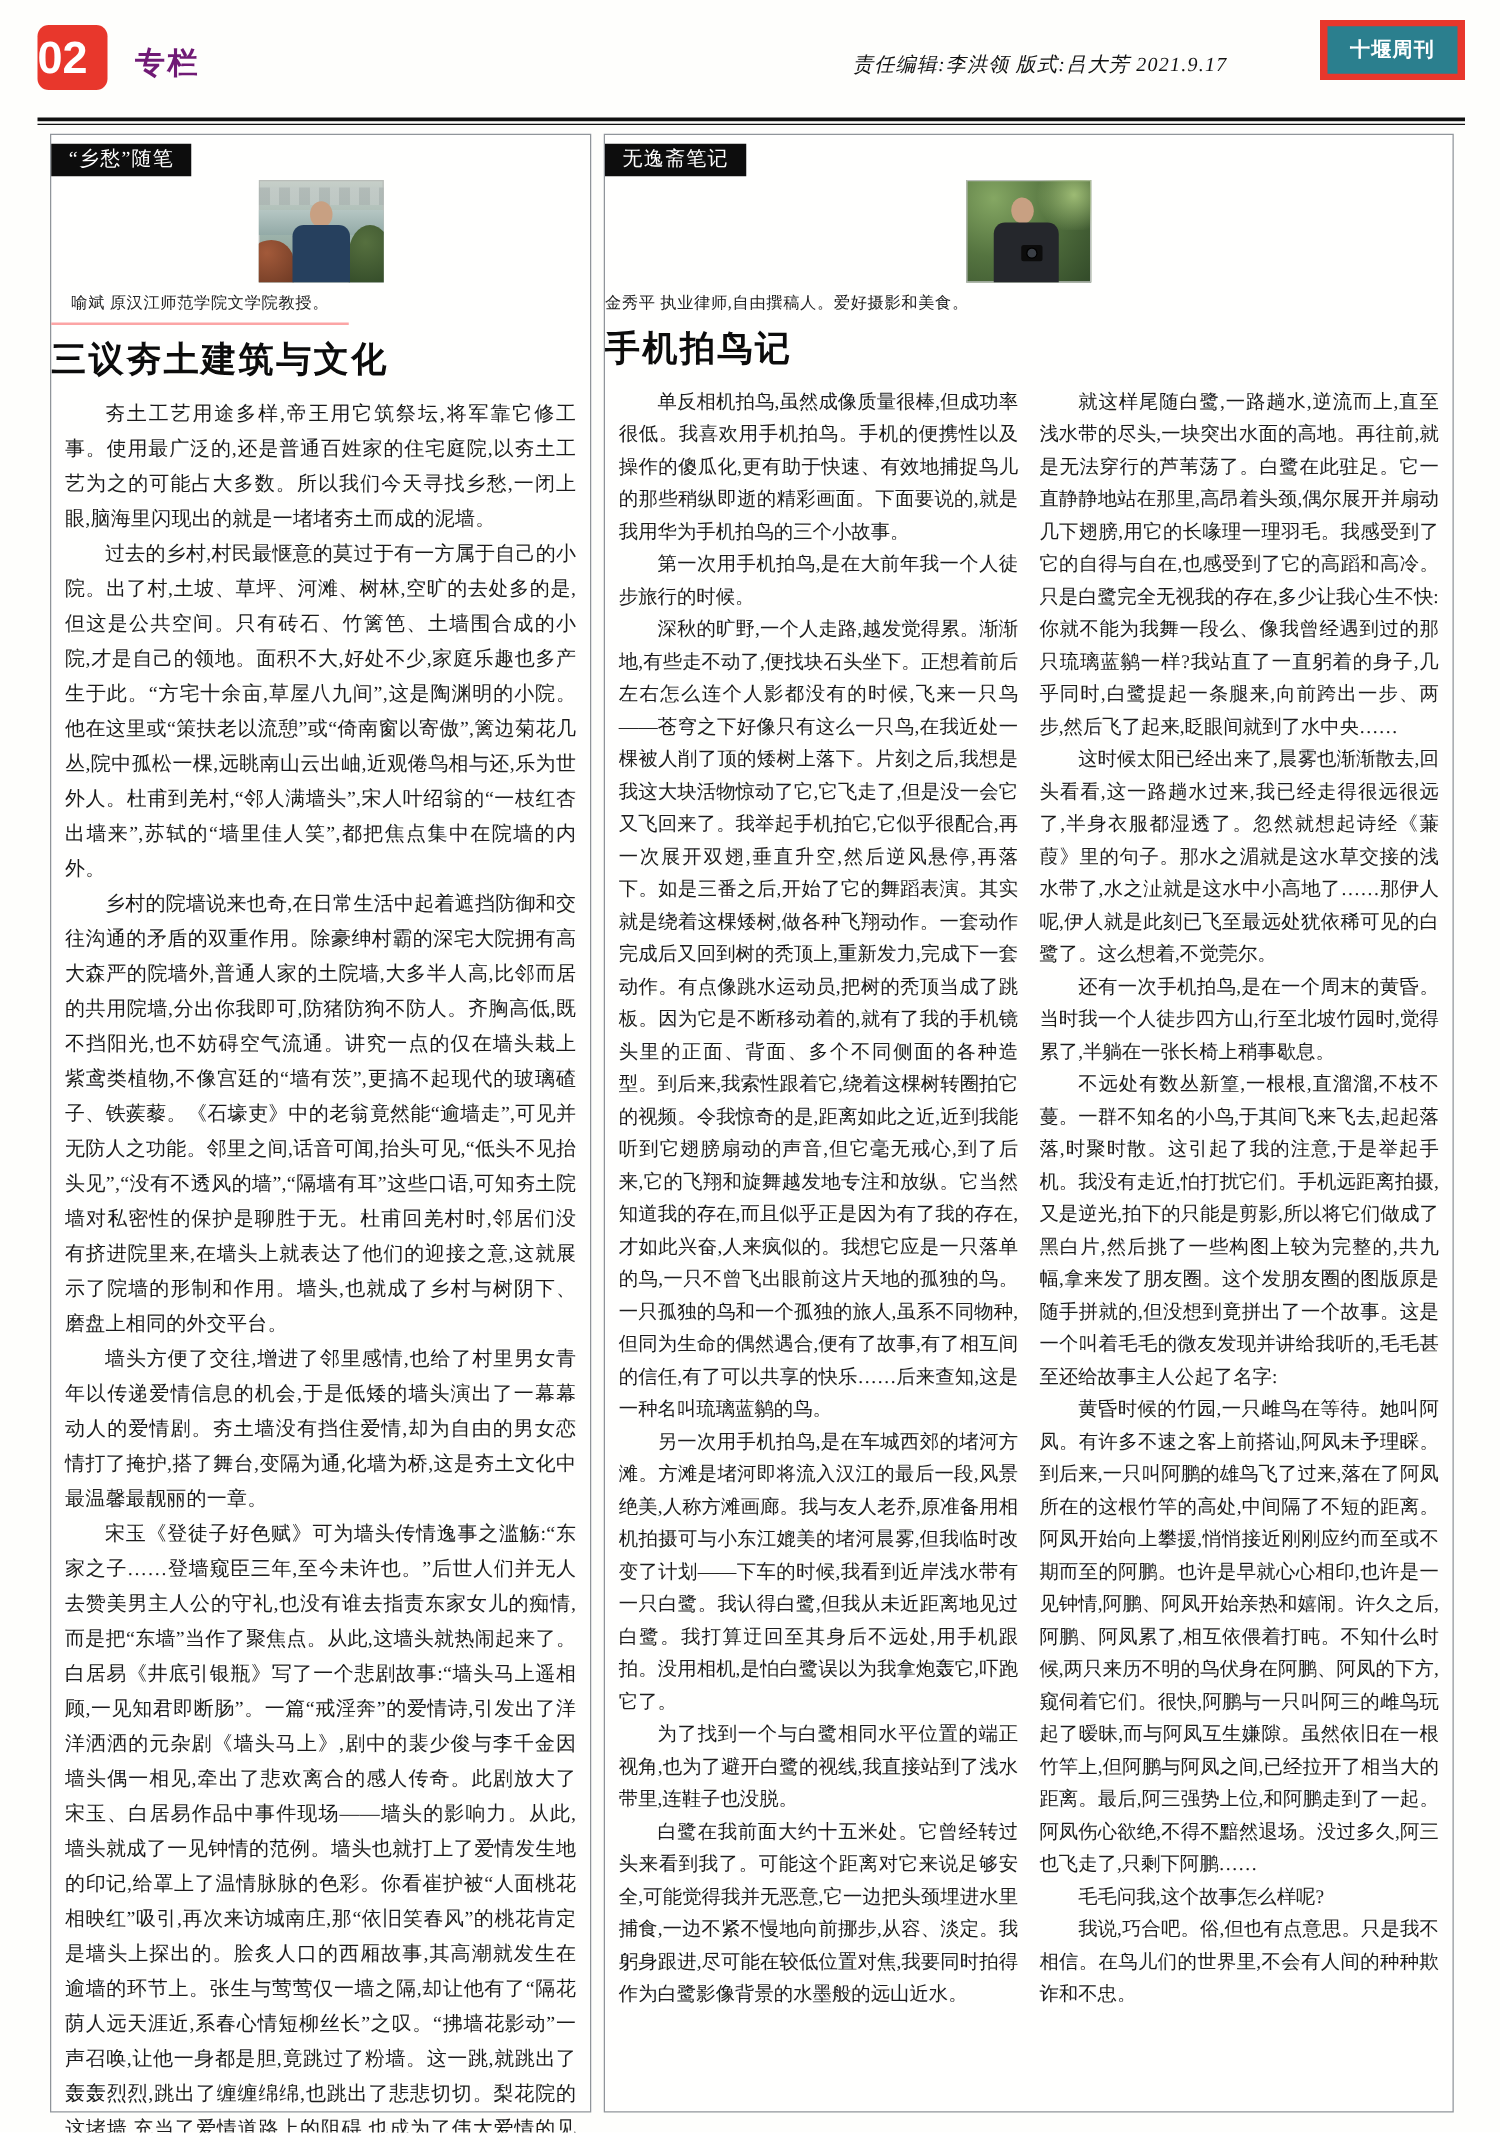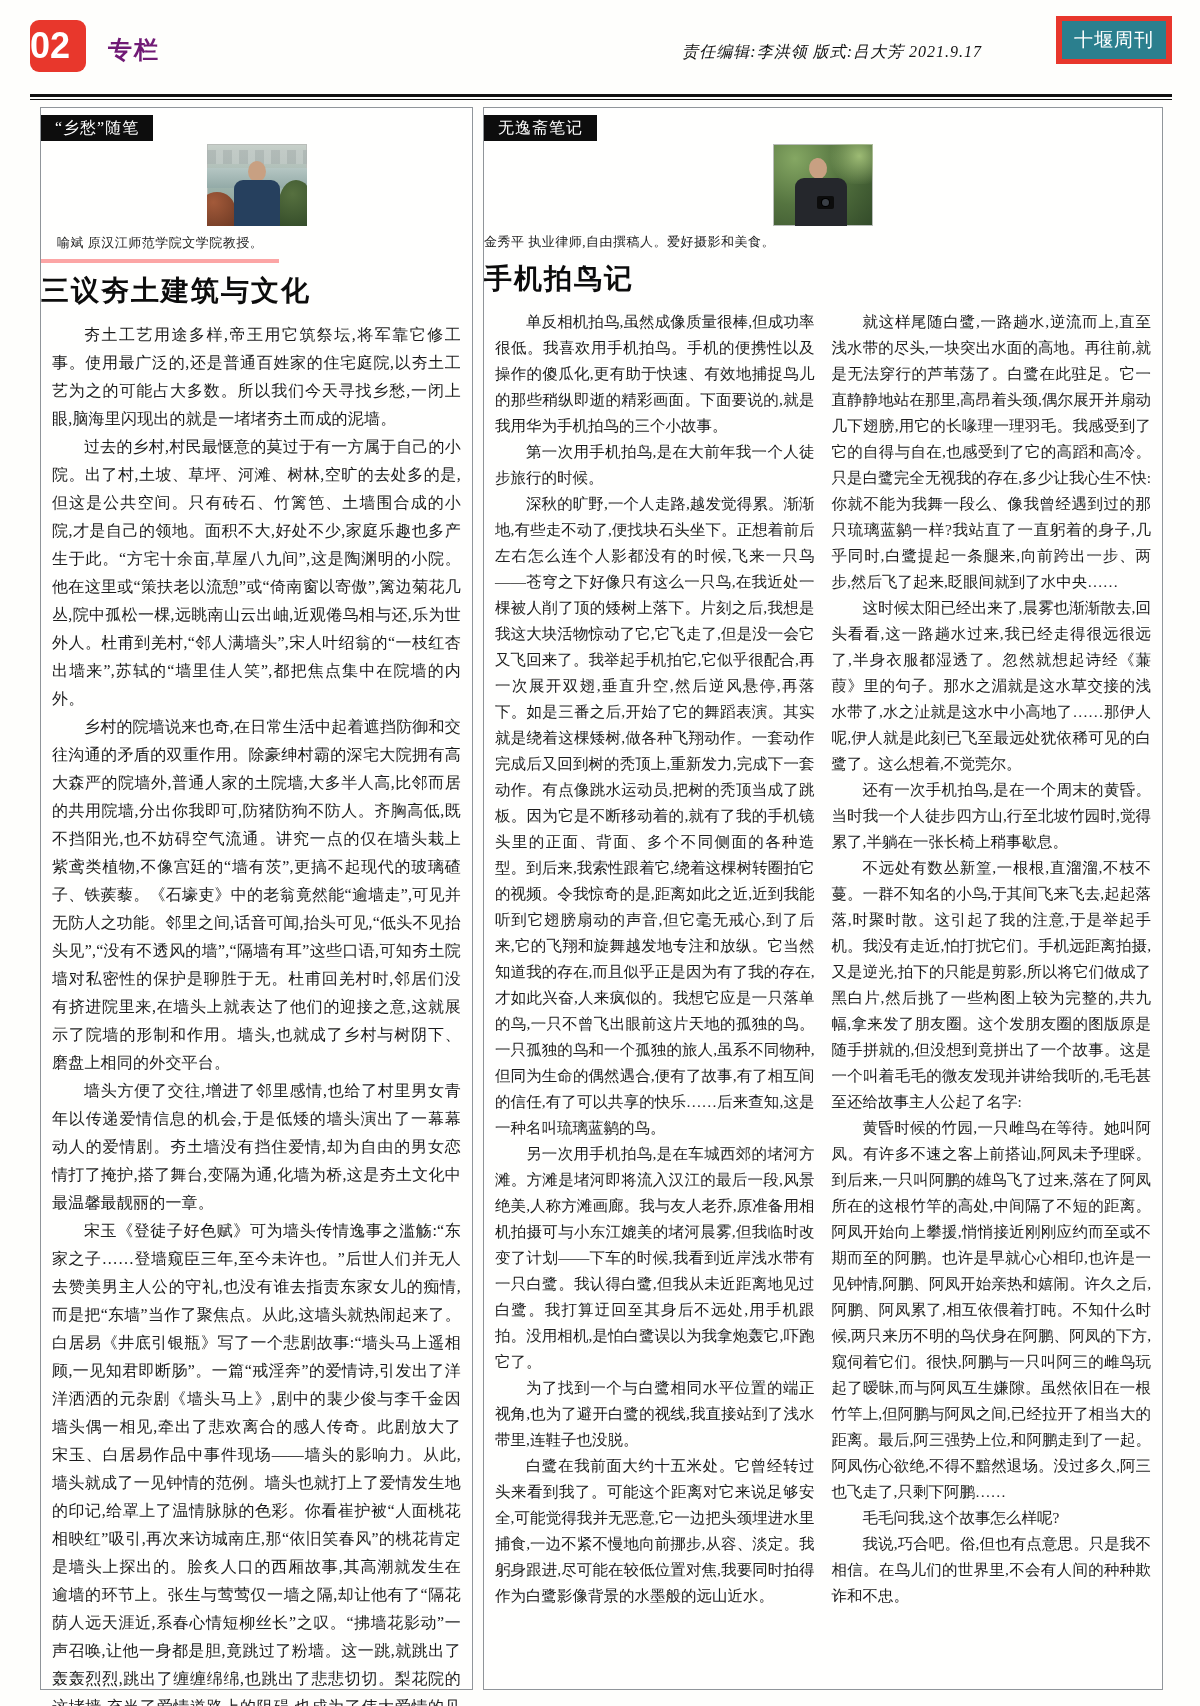--- a/index.html
+++ b/index.html
@@ -29,21 +29,21 @@
     letter-spacing:1px;
   }
   .masthead{
     position:absolute;left:1056px;top:16px;width:116px;height:48px;
     background:var(--accent);padding:0;box-sizing:border-box;
     display:flex;align-items:center;justify-content:center;
   }
   .masthead-inner{
     width:104px;height:38px;background:var(--teal);
     display:flex;align-items:center;justify-content:center;
-    color:#fff;font-size:19px;font-weight:normal;letter-spacing:1px;
+    color:#fff;font-size:16px;font-weight:bold;letter-spacing:1px;
   }
   .header-rule{
     position:absolute;left:30px;top:94px;width:1142px;height:0;
     border-top:3px solid #101010;border-bottom:1px solid #101010;
     padding-top:2px;box-sizing:content-box;
   }
 
   
   .article{
     position:absolute;top:107px;height:1583px;
@@ -56,21 +56,21 @@
   .tag{
     display:inline-block;background:#0d0d0d;color:#fff;
     font-size:16px;letter-spacing:1px;padding:3px 14px;line-height:20px;
   }
   .photo{
     width:100px;height:82px;margin:3px auto 7px;position:relative;overflow:hidden;
     box-shadow:0 0 0 1px #b9bdb9 inset;
   }
   .byline{font-size:13px;color:#222;letter-spacing:0.5px;}
   .byline.underlined{
-    display:inline-block;border-bottom:4px solid #fca5a5;padding:0 16px 7px;
+    display:inline-block;border-bottom:2px solid #fca5a5;padding:0 16px 7px;
   }
   .art-title{
     margin:9px 0 0;font-size:28px;font-weight:bold;color:#0c0c0c;
     letter-spacing:2px;
   }
 
   
   .body-text{
     padding:11px 11px 0;text-align:justify;color:#1c1c1c;
   }

